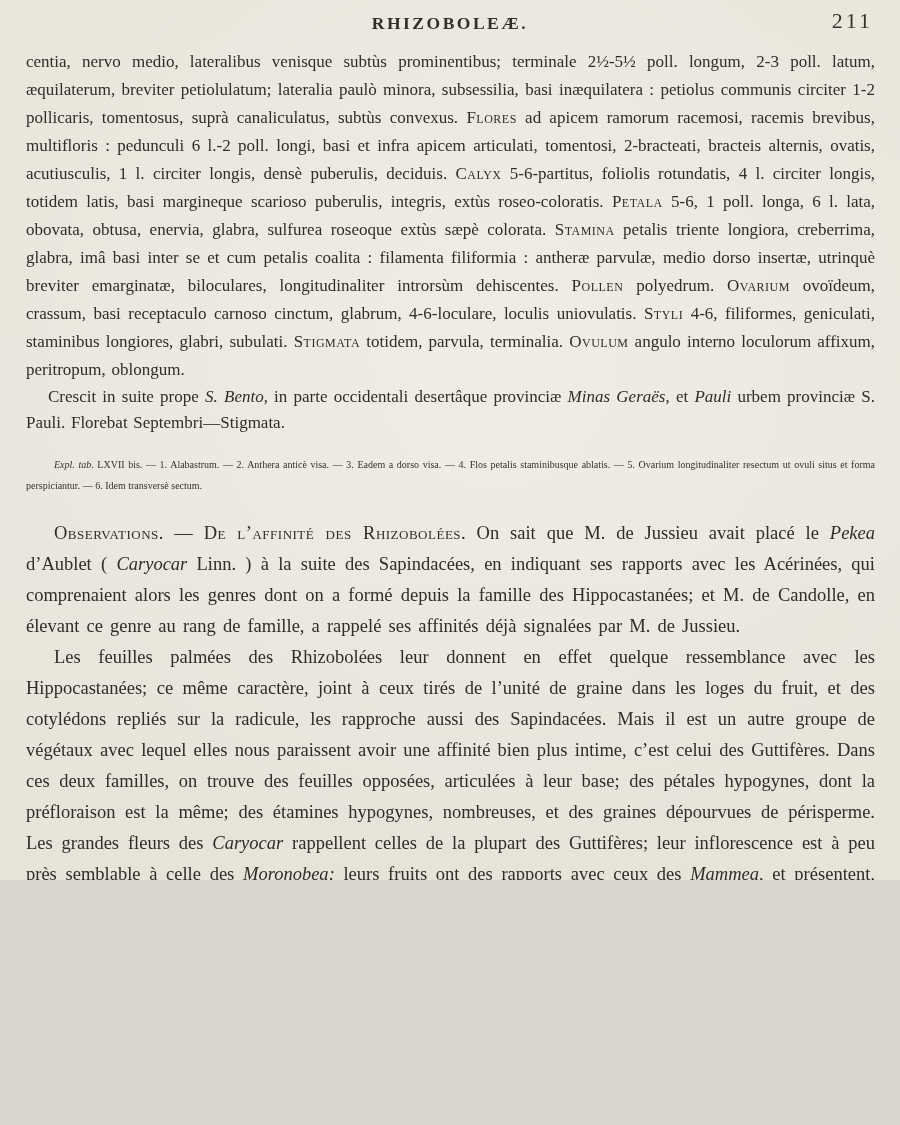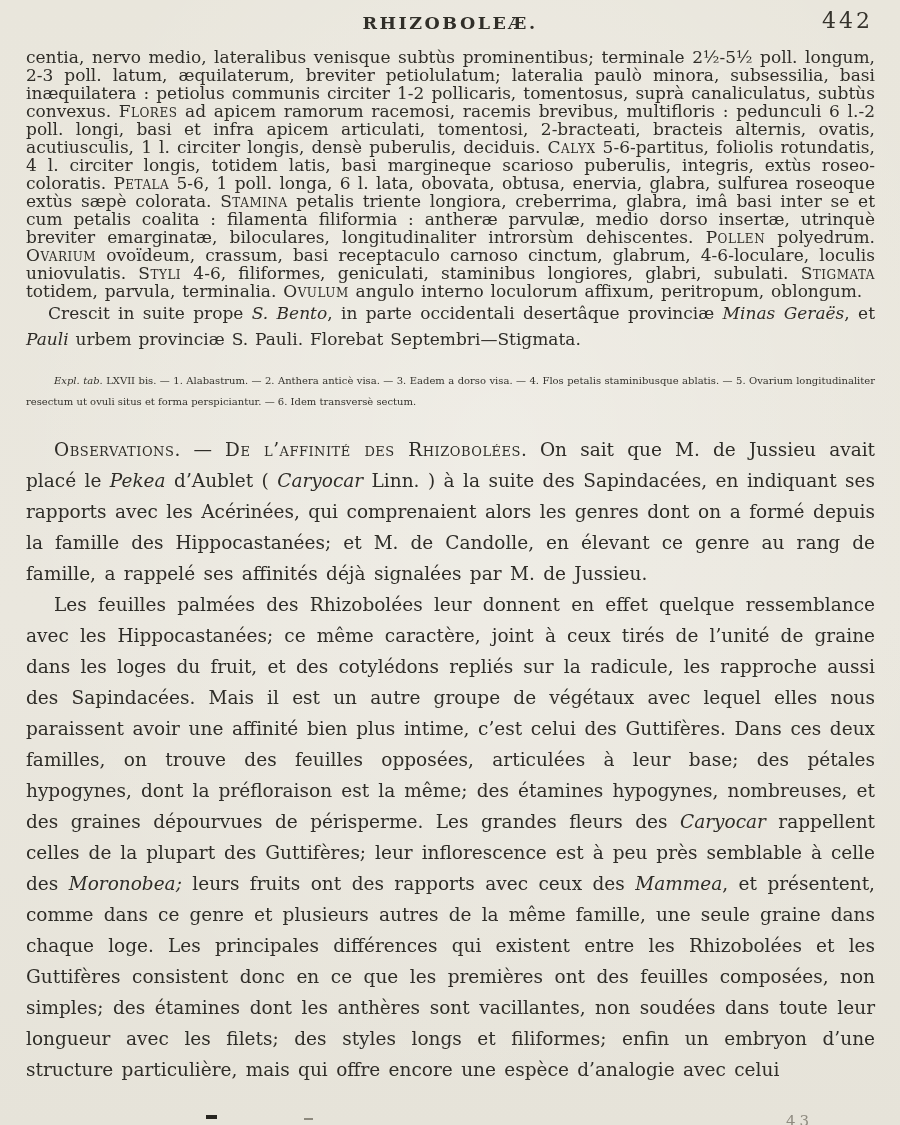--- a/index.html
+++ b/index.html
@@ -3,26 +3,27 @@
 <meta charset="utf-8">
 <style>
   html, body { margin: 0; padding: 0; }
   body {
     width: 900px; height: 1125px;
     background: #d8d5cc;
     font-family: "DejaVu Serif", "Liberation Serif", serif;
   }
   .page {
     position: relative;
-    width: 900px; height: 1125px;
+    width: 900px; height: 880px;
     overflow: hidden;
     background:
       radial-gradient(ellipse at 55% 40%, rgba(255,255,255,0.25), rgba(0,0,0,0) 70%),
       linear-gradient(180deg, #e9e6dc 0%, #eae7de 55%, #e6e3d9 100%);
     color: #2f2d28;
+    font-family: Liberation Serif, serif;
   }
   .page-header {
     position: relative;
     padding-top: 13px;
     height: 30px;
   }
   .running-title {
     display: block;
     text-align: center;
     font-size: 17.5px;
@@ -34,21 +35,21 @@
     position: absolute;
     top: 8px; right: 27px;
     font-size: 22px;
     letter-spacing: 3px;
     color: #35332c;
   }
   .page-body { padding: 5px 25px 0 26px; }
   p { margin: 0; }
   .latin-desc {
     font-size: 17px;
-    line-height: 18px;
+    line-height: 28px;
     text-align: justify;
     word-spacing: 1.5px;
   }
   .habitat {
     font-size: 17px;
     line-height: 26.4px;
     text-align: justify;
     text-indent: 22px;
     word-spacing: 1.5px;
   }
@@ -84,21 +85,21 @@
     letter-spacing: 4px;
     color: #8f8b80;
   }
 </style>
 </head>
 <body>
 
 <div class="page">
   <header class="page-header">
     <span class="running-title">RHIZOBOLEÆ.</span>
-    <span class="page-number">442</span>
+    <span class="page-number">211</span>
   </header>
 
   <main class="page-body">
     <p class="latin-desc"><span>centia, nervo medio, lateralibus venisque subtùs prominentibus; terminale 2½-5½ poll. longum, 2-3 poll. latum, æquilaterum, breviter petiolulatum; lateralia paulò minora, subsessilia, basi inæquilatera : petiolus communis circiter 1-2 pollicaris, tomentosus, suprà canaliculatus, subtùs convexus. </span><span class="seg-sc">Flores</span><span> ad apicem ramorum racemosi, racemis brevibus, multifloris : pedunculi 6 l.-2 poll. longi, basi et infra apicem articulati, tomentosi, 2-bracteati, bracteis alternis, ovatis, acutiusculis, 1 l. circiter longis, densè puberulis, deciduis. </span><span class="seg-sc">Calyx</span><span> 5-6-partitus, foliolis rotundatis, 4 l. circiter longis, totidem latis, basi margineque scarioso puberulis, integris, extùs roseo-coloratis. </span><span class="seg-sc">Petala</span><span> 5-6, 1 poll. longa, 6 l. lata, obovata, obtusa, enervia, glabra, sulfurea roseoque extùs sæpè colorata. </span><span class="seg-sc">Stamina</span><span> petalis triente longiora, creberrima, glabra, imâ basi inter se et cum petalis coalita : filamenta filiformia : antheræ parvulæ, medio dorso insertæ, utrinquè breviter emarginatæ, biloculares, longitudinaliter introrsùm dehiscentes. </span><span class="seg-sc">Pollen</span><span> polyedrum. </span><span class="seg-sc">Ovarium</span><span> ovoïdeum, crassum, basi receptaculo carnoso cinctum, glabrum, 4-6-loculare, loculis uniovulatis. </span><span class="seg-sc">Styli</span><span> 4-6, filiformes, geniculati, staminibus longiores, glabri, subulati. </span><span class="seg-sc">Stigmata</span><span> totidem, parvula, terminalia. </span><span class="seg-sc">Ovulum</span><span> angulo interno loculorum affixum, peritropum, oblongum.</span></p>
 
     <p class="habitat"><span>Crescit in suite prope </span><span class="seg-i">S. Bento</span><span>, in parte occidentali desertâque provinciæ </span><span class="seg-i">Minas Geraës</span><span>, et </span><span class="seg-i">Pauli</span><span> urbem provinciæ S. Pauli. Florebat Septembri—Stigmata.</span></p>
 
     <p class="plate-note"><span class="seg-i">Expl. tab</span><span>. LXVII bis. — 1. Alabastrum. — 2. Anthera anticè visa. — 3. Eadem a dorso visa. — 4. Flos petalis staminibusque ablatis. — 5. Ovarium longitudinaliter resectum ut ovuli situs et forma perspiciantur. — 6. Idem transversè sectum.</span></p>
 
     <p class="obs obs-first"><span class="seg-sc">Observations</span><span>. — </span><span class="seg-sc">De l’affinité des Rhizobolées</span><span>. On sait que M. de Jussieu avait placé le </span><span class="seg-i">Pekea</span><span> d’Aublet ( </span><span class="seg-i">Caryocar</span><span> Linn. ) à la suite des Sapindacées, en indiquant ses rapports avec les Acérinées, qui comprenaient alors les genres dont on a formé depuis la famille des Hippocastanées; et M. de Candolle, en élevant ce genre au rang de famille, a rappelé ses affinités déjà signalées par M. de Jussieu.</span></p>

